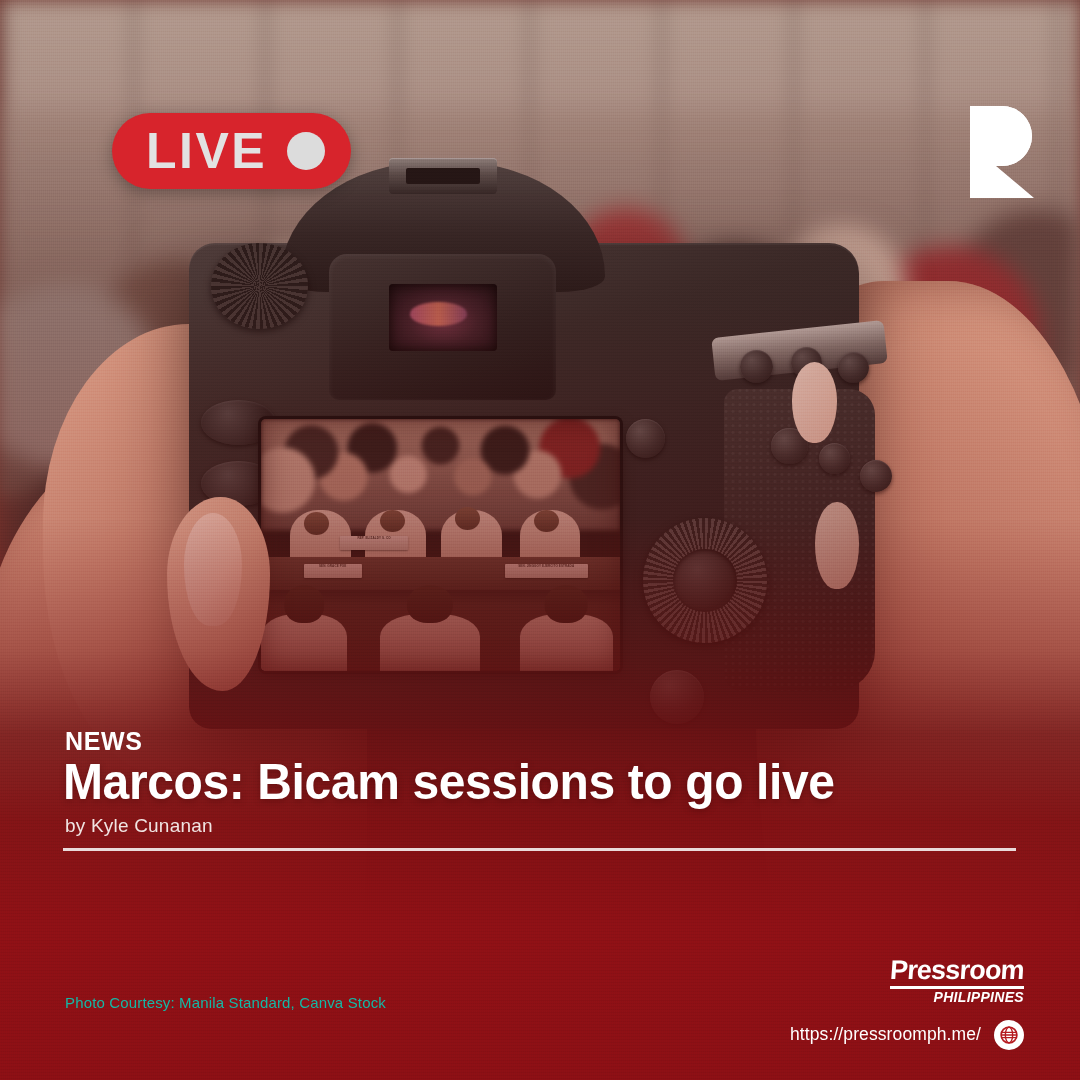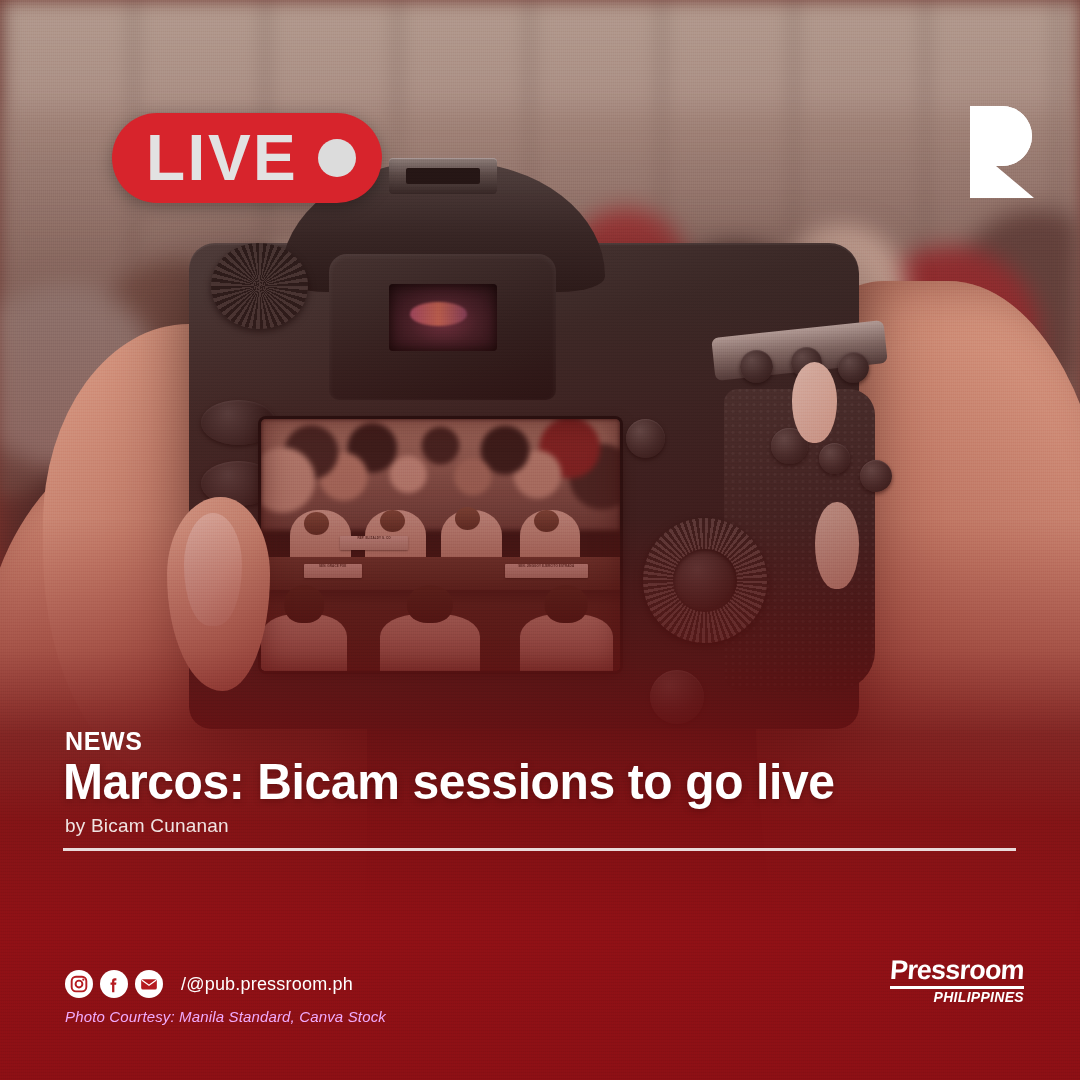--- a/index.html
+++ b/index.html
@@ -286,21 +286,21 @@
   
   .live{
     position:absolute;left:112px;top:113px;
     display:flex;align-items:center;gap:20px;
     padding:13px 26px 13px 34px;
     background:#d7242c;border-radius:999px;
     box-shadow:0 4px 16px rgba(0,0,0,.30);
     cursor:pointer;
   }
   .live-text{
-    color:#e2e2e2;font-size:64px;font-weight:700;
+    color:#e2e2e2;font-size:50px;font-weight:700;
     letter-spacing:2.5px;line-height:1;
     font-family:"Liberation Sans", sans-serif;
   }
   .live-dot{
     width:38px;height:38px;border-radius:50%;
     background:#dcdcdc;flex:none;
   }
 
   
   .rlogo{position:absolute;right:38px;top:98px;width:80px;height:100px;}
@@ -339,21 +339,21 @@
   .social{display:flex;align-items:center;gap:7px;}
   .sicon{
     width:28px;height:28px;border-radius:50%;
     background:#fff;flex:none;
     display:flex;align-items:center;justify-content:center;
   }
   .handle{
     margin-left:11px;color:#fff;font-size:18px;font-weight:400;letter-spacing:.2px;
   }
   .courtesy{
-    margin-top:10px;color:#f0abfc;font-size:15px;font-weight:400;letter-spacing:.15px;font-style:italic;
+    margin-top:24px;color:#14b8a6;font-size:15px;font-weight:400;letter-spacing:.15px;
   }
 
   .footR{position:absolute;right:56px;top:958px;text-align:right;}
   .prLogo{display:inline-block;text-align:right;}
   .prName{
     color:#fff;font-size:27px;font-weight:700;letter-spacing:-.8px;
     line-height:.95;font-style:normal;
     transform:skewX(-4deg);display:inline-block;
   }
   .prBar{height:3px;background:#fff;margin:2px 0 1px auto;width:100%;}
@@ -475,54 +475,38 @@
 
   <div class="rlogo">
     <svg viewBox="0 0 80 100" width="80" height="100" aria-hidden="true">
       <path d="M8 8 H40 A30 30 0 0 1 40 68 H34 L72 100 H8 Z" fill="#ffffff"></path>
       <path d="M8 8 H40 A30 30 0 0 1 40 68 H8 Z" fill="#ffffff"></path>
     </svg>
   </div>
 
   <div class="kicker">NEWS</div>
   <div class="headline">Marcos: Bicam sessions to go live</div>
-  <div class="byline">by Bicam Cunanan</div>
+  <div class="byline">by Kyle Cunanan</div>
   <div class="rule"></div>
 
   <div class="footL">
-    <div class="social">
-
-      <div class="sicon">
-        <svg viewBox="0 0 24 24" width="20" height="20" aria-hidden="true">
-          <rect x="3.2" y="3.2" width="17.6" height="17.6" rx="5.2" fill="none" stroke="#B51B20" stroke-width="2.3"></rect>
-          <circle cx="12" cy="12" r="4.1" fill="none" stroke="#B51B20" stroke-width="2.3"></circle>
-          <circle cx="17.2" cy="6.8" r="1.35" fill="#B51B20"></circle>
-        </svg>
-      </div>
-
-      <div class="sicon">
-        <svg viewBox="0 0 24 24" width="22" height="22" aria-hidden="true">
-          <circle cx="12" cy="12" r="11" fill="#fff"></circle>
-          <path d="M14.6 8.3h-1.5c-.45 0-.7.28-.7.75V10.4h2.2l-.3 2.3h-1.9V21h-2.5v-8.3H8.2v-2.3h1.7V8.7c0-1.8 1-2.9 2.9-2.9h1.8z" fill="#B51B20"></path>
-        </svg>
-      </div>
-
-      <div class="sicon">
-        <svg viewBox="0 0 24 24" width="20" height="20" aria-hidden="true">
-          <rect x="2.6" y="6.2" width="18.8" height="12.4" rx="2.2" fill="#B51B20"></rect>
-          <path d="M3.6 7.4 L12 13.6 L20.4 7.4" fill="none" stroke="#fff" stroke-width="1.5"></path>
-        </svg>
-      </div>
-
-      <div class="handle">/@pub.pressroom.ph</div>
-    </div>
     <div class="courtesy">Photo Courtesy: Manila Standard, Canva Stock</div>
   </div>
 
   <div class="footR">
     <div class="prLogo">
       <div class="prName">Pressroom</div>
       <div class="prBar"></div>
       <div class="prSub">PHILIPPINES</div>
     </div>
+    <div class="urlRow">
+      <div class="url">https://pressroomph.me/</div>
+      <div class="globe">
+        <svg viewBox="0 0 24 24" width="22" height="22" aria-hidden="true">
+          <circle cx="12" cy="12" r="8.6" fill="none" stroke="#B51B20" stroke-width="1.8"></circle>
+          <ellipse cx="12" cy="12" rx="4" ry="8.6" fill="none" stroke="#B51B20" stroke-width="1.5"></ellipse>
+          <path d="M3.6 9.2 H20.4 M3.6 14.8 H20.4 M3.4 12 H20.6" stroke="#B51B20" stroke-width="1.5" fill="none"></path>
+        </svg>
+      </div>
+    </div>
   </div>
 
 </div>
 
 </body></html>

